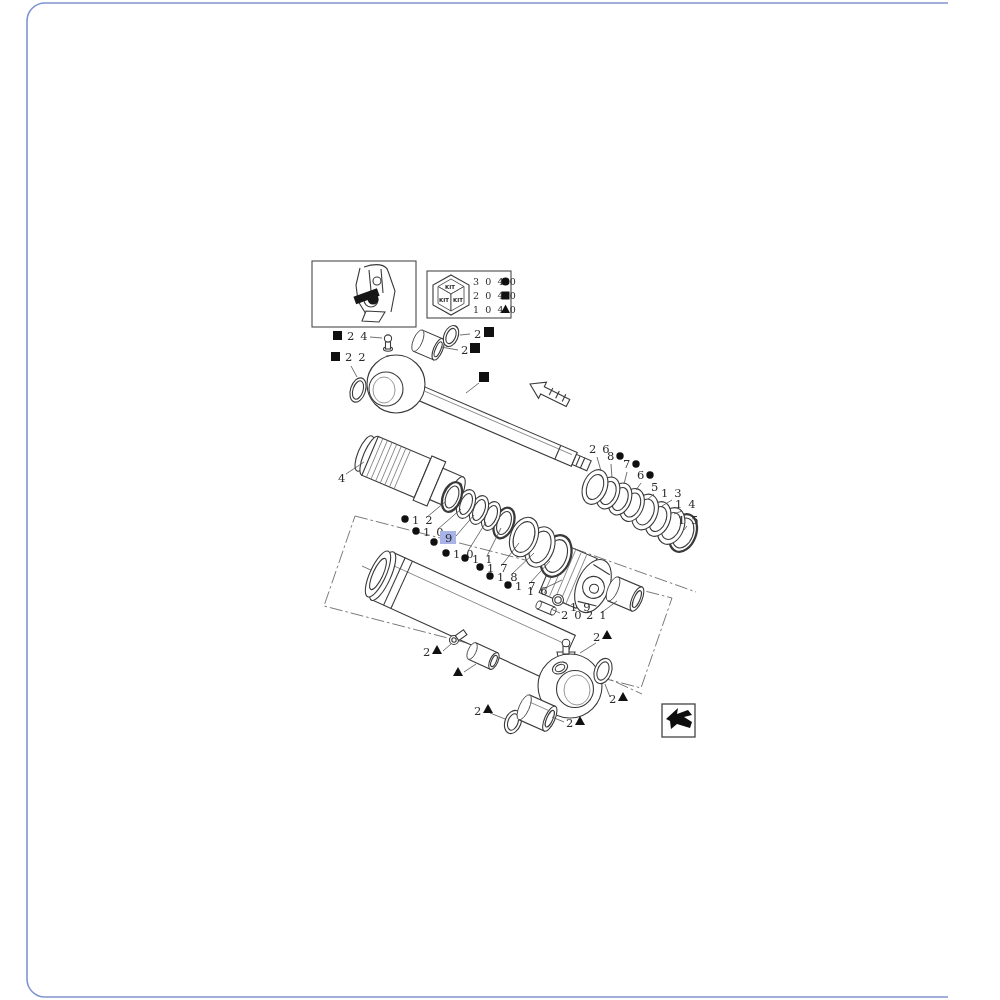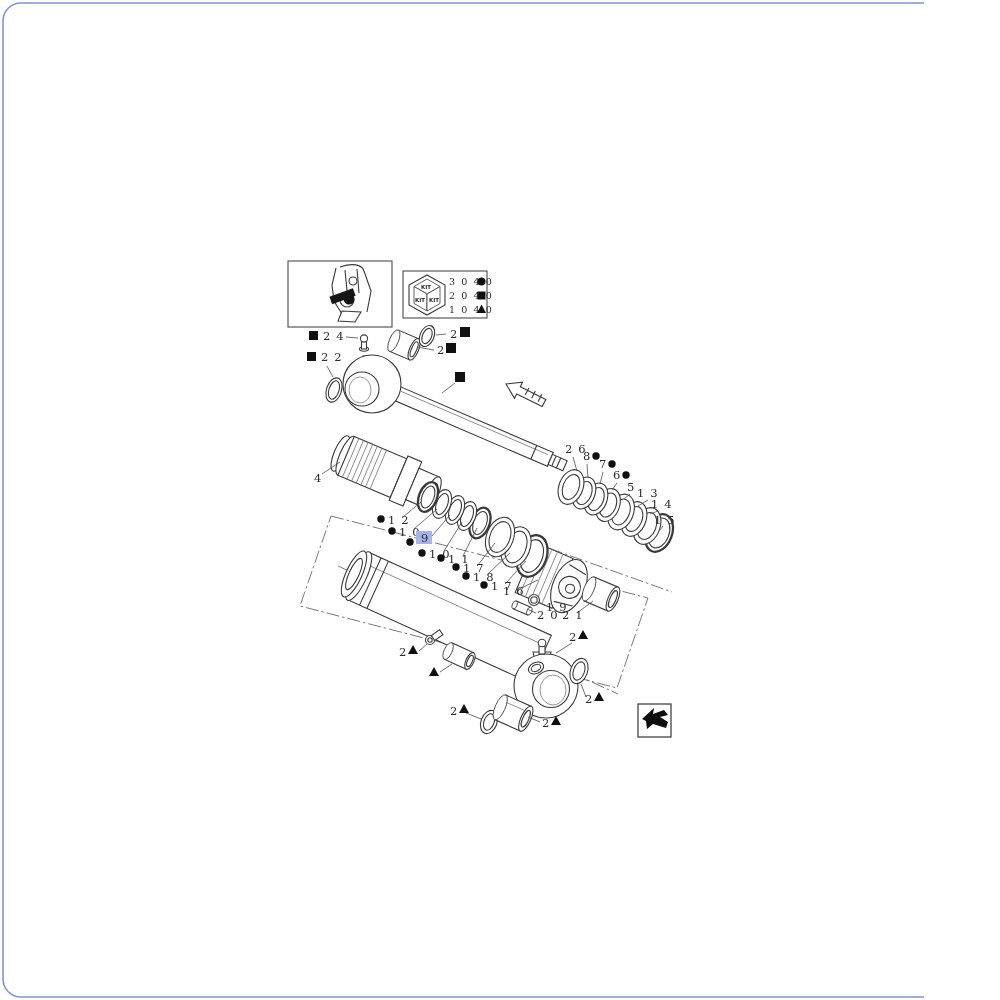--- a/index.html
+++ b/index.html
@@ -1,16 +1,16 @@
 <!DOCTYPE html>
 <html><head>
 <meta charset="utf-8">
 <style>
   html,body{margin:0;padding:0;background:#fff;}
-  #page{position:relative;width:924px;height:1000px;background:#fff;overflow:hidden;}
+  #page{position:relative;width:924px;height:1000px;background:#fff;overflow:hidden;margin-left:24px;}
   svg{position:absolute;left:0;top:0;}
   svg text{user-select:none;}
   .ln{stroke:#3a3a3a;stroke-width:1.1;fill:none;}
   .fw{fill:#ffffff;stroke:#3a3a3a;stroke-width:1.1;}
   .fwl{fill:#ffffff;stroke:#3a3a3a;stroke-width:0.8;}
   .thick{stroke-width:2.3;}
   .dash{stroke:#6a6a6a;stroke-width:0.9;fill:none;stroke-dasharray:13 3 2.5 3;}
   .ldr{stroke:#4c4c4c;stroke-width:0.8;fill:none;}
   .sym{fill:#101010;stroke:none;}
   .lbl{font-family:"DejaVu Serif",serif;font-size:11.5px;fill:#2b2b2b;letter-spacing:1.2px;}

